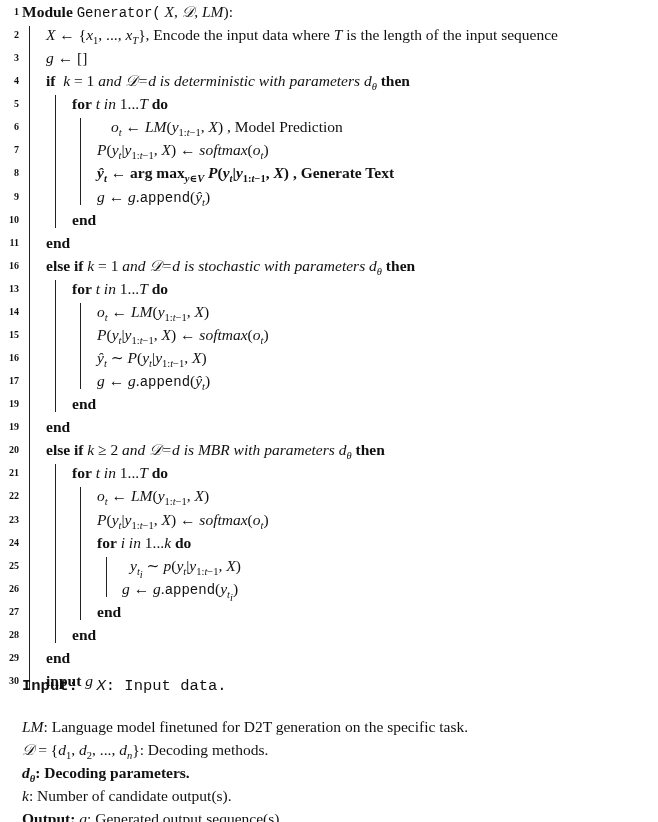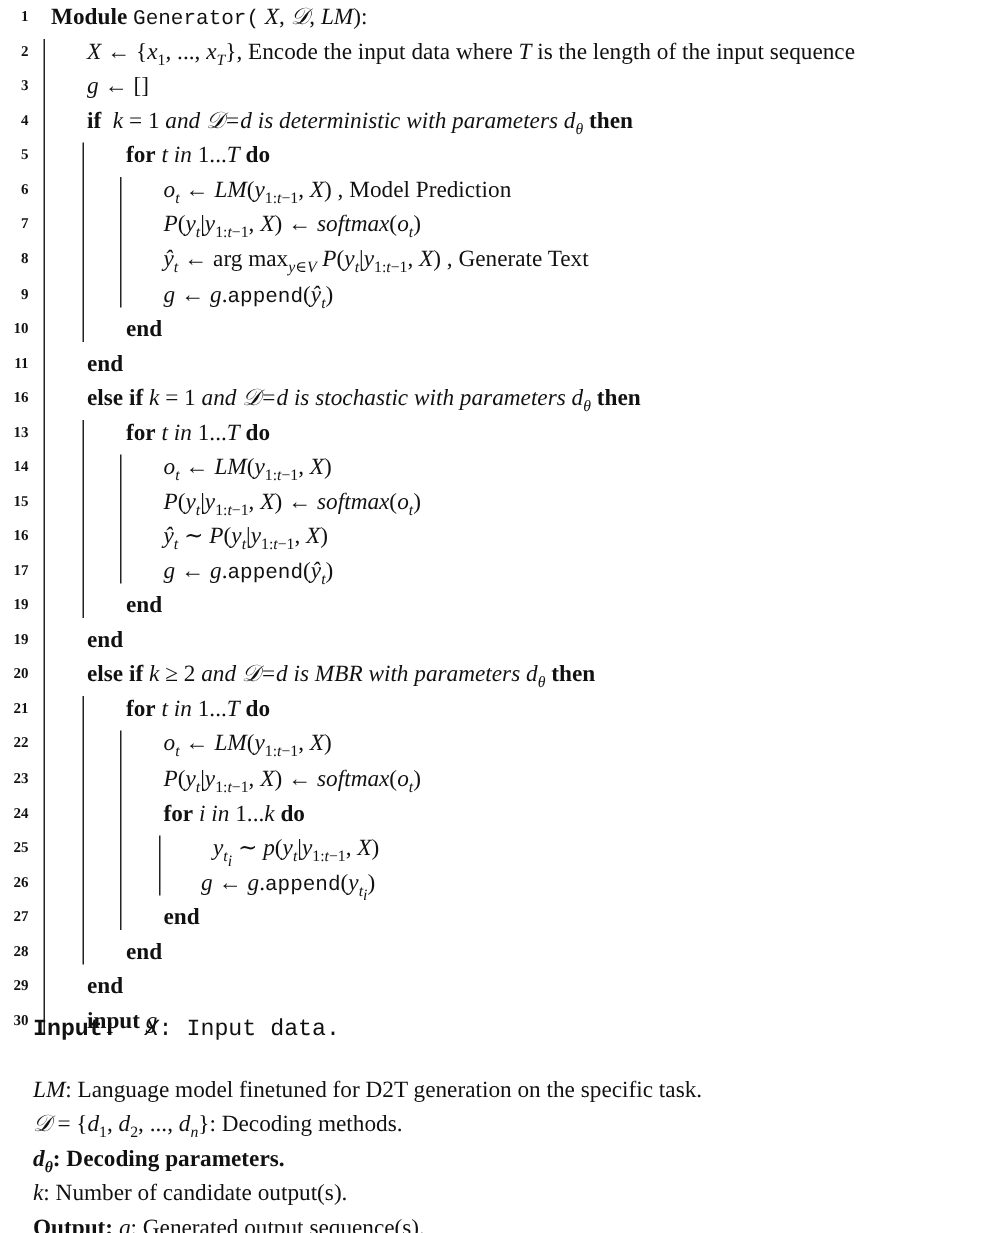--- a/index.html
+++ b/index.html
@@ -11,21 +11,21 @@
   .algo { position: absolute; left: 0; top: 0; width: 658px; }
   .line {
     position: absolute; left: 0; height: 23px; line-height: 23px;
     font-family: "Liberation Serif", "DejaVu Serif", serif;
     font-size: 15.5px; white-space: nowrap;
   }
   .lnum {
     position: absolute; left: 0; width: 19px; text-align: right;
     font-size: 10px; font-weight: bold; line-height: 23px;
   }
-  .content { position: absolute; top: 0; margin-left: 12px; }
+  .content { position: absolute; top: 0; }
   .kw { font-weight: bold; font-style: normal; }
   .it { font-style: italic; }
   .tt { font-family: "Liberation Mono", "DejaVu Sans Mono", monospace; font-size: 14px; }
   .cal { font-family: "Liberation Serif", serif; font-style: italic; }
   sub, sup { font-size: 10.5px; line-height: 0; }
   .vbar { position: absolute; width: 1px; background: #222222; }
   .foot { position: absolute; left: 22px; height: 23px; line-height: 23px;
     font-family: "Liberation Serif", "DejaVu Serif", serif; font-size: 15.5px; white-space: nowrap; }
 </style>
 </head>
@@ -47,29 +47,29 @@
     <div class="line" style="top: 69.21px;">
       <span class="lnum">4</span>
       <span class="content" style="left: 46px;"><span class="kw">if</span>&nbsp; <span class="it">k</span> = 1 <span class="it">and 𝒟=d is deterministic with parameters d<sub>θ</sub></span> <span class="kw">then</span></span>
     </div>
     <div class="line" style="top: 92.28px;">
       <span class="lnum">5</span>
       <span class="content" style="left: 72px;"><span class="kw">for</span> <span class="it">t in</span> 1...<span class="it">T</span> <span class="kw">do</span></span>
     </div>
     <div class="line" style="top: 115.35px;">
       <span class="lnum">6</span>
-      <span class="content" style="left: 97px;"><span class="it">o<sub>t</sub></span> ← <span class="it">LM</span>(<span class="it">y</span><sub>1:<span class="it">t</span>−1</sub>, <span class="it">X</span>) , Model Prediction</span>
+      <span class="content" style="left: 111px;"><span class="it">o<sub>t</sub></span> ← <span class="it">LM</span>(<span class="it">y</span><sub>1:<span class="it">t</span>−1</sub>, <span class="it">X</span>) , Model Prediction</span>
     </div>
     <div class="line" style="top: 138.42px;">
       <span class="lnum">7</span>
       <span class="content" style="left: 97px;"><span class="it">P</span>(<span class="it">y<sub>t</sub></span>|<span class="it">y</span><sub>1:<span class="it">t</span>−1</sub>, <span class="it">X</span>) ← <span class="it">softmax</span>(<span class="it">o<sub>t</sub></span>)</span>
     </div>
     <div class="line" style="top: 161.49px;">
       <span class="lnum">8</span>
-      <span class="content" style="left: 97px;"><span class="it">ŷ<sub>t</sub></span> ← arg max<sub><span class="it">y</span>∈<span class="it">V</span></sub> <span class="it">P</span>(<span class="it">y<sub>t</sub></span>|<span class="it">y</span><sub>1:<span class="it">t</span>−1</sub>, <span class="it">X</span>) , Generate Text</span>
+      <span class="content" style="left: 97px; font-weight: bold;"><span class="it">ŷ<sub>t</sub></span> ← arg max<sub><span class="it">y</span>∈<span class="it">V</span></sub> <span class="it">P</span>(<span class="it">y<sub>t</sub></span>|<span class="it">y</span><sub>1:<span class="it">t</span>−1</sub>, <span class="it">X</span>) , Generate Text</span>
     </div>
     <div class="line" style="top: 184.56px;">
       <span class="lnum">9</span>
       <span class="content" style="left: 97px;"><span class="it">g</span> ← <span class="it">g</span>.<span class="tt">append</span>(<span class="it">ŷ<sub>t</sub></span>)</span>
     </div>
     <div class="line" style="top: 207.63px;">
       <span class="lnum">10</span>
       <span class="content" style="left: 72px;"><span class="kw">end</span></span>
     </div>
     <div class="line" style="top: 230.7px;">

